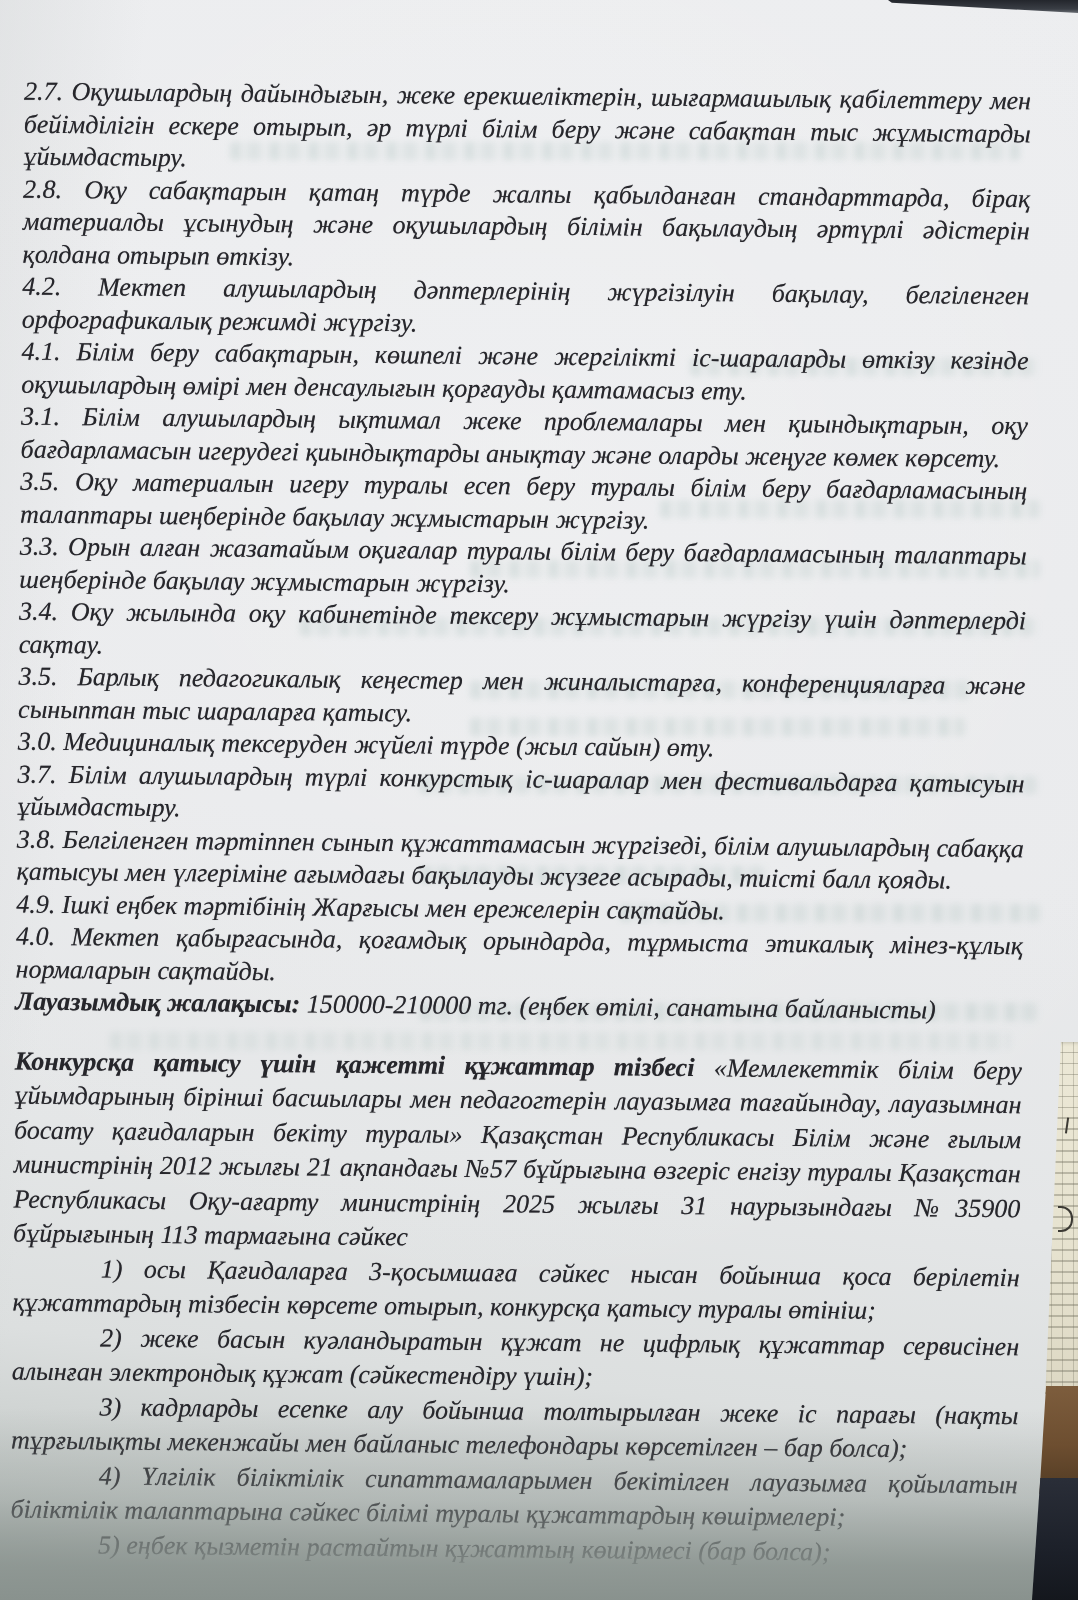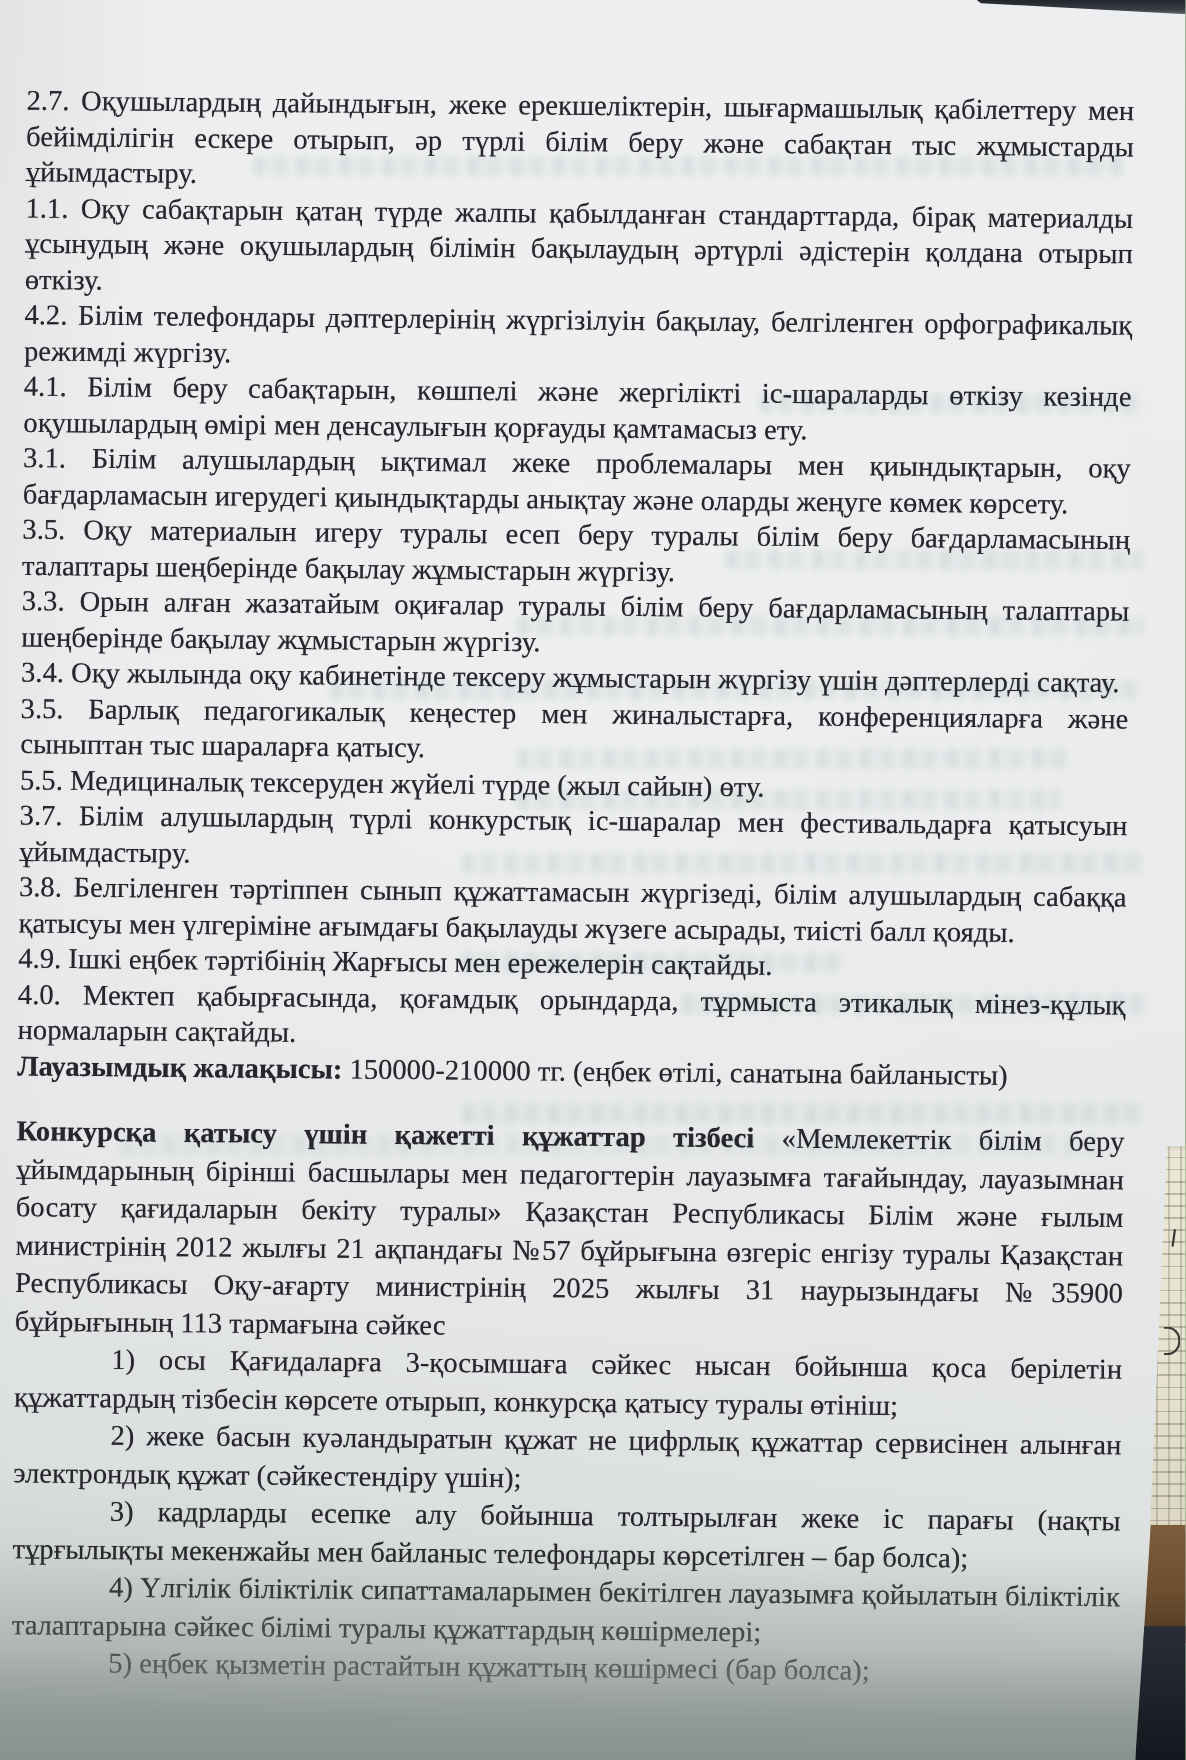--- a/index.html
+++ b/index.html
@@ -1,21 +1,22 @@
 <!DOCTYPE html>
 <html lang="kk"><head>
 <meta charset="utf-8">
 <style>
   html,body{margin:0;padding:0;background:#6f7673;}
   .photo{
     position:relative;
     width:1078px;height:1600px;
     overflow:hidden;
     font-family:"Liberation Serif","DejaVu Serif",serif;
-    background:#4d7c0f;
+    background:#ffffff;
+    font-style:italic;
   }
   
   .paper{
     position:absolute;inset:0;
     background:
       radial-gradient(130% 90% at 48% 30%, rgba(255,255,255,.20) 0%, rgba(255,255,255,0) 60%),
       linear-gradient(96deg, rgba(205,208,208,.35) 0%, rgba(233,234,236,0) 12%),
       linear-gradient(186deg, #ecedef 0%, #e9eaec 52%, #e4e6e7 72%, #dcdfdf 84%, #c6cbc9 93%, #aab1ad 100%);
   }
   
@@ -92,29 +93,29 @@
   <div class="ghost" style="left:470px;top:681px;width:500px;"></div>
   <div class="ghost" style="left:470px;top:718px;width:495px;"></div>
   <div class="ghost" style="left:420px;top:776px;width:620px;"></div>
   <div class="ghost" style="left:420px;top:866px;width:350px;"></div>
   <div class="ghost" style="left:620px;top:904px;width:420px;"></div>
   <div class="ghost" style="left:420px;top:1003px;width:620px;"></div>
   <div class="ghost" style="left:110px;top:1032px;width:900px;opacity:.4;"></div>
 
   <div class="content">
     <p class="duty"><span class="num">2.7.</span> <span>Оқушылардың дайындығын, жеке ерекшеліктерін, шығармашылық қабілеттеру мен бейімділігін ескере отырып, әр түрлі білім беру және сабақтан тыс жұмыстарды ұйымдастыру.</span></p>
-    <p class="duty"><span class="num">1.1.</span> <span>Оқу сабақтарын қатаң түрде жалпы қабылданған стандарттарда, бірақ материалды ұсынудың және оқушылардың білімін бақылаудың әртүрлі әдістерін қолдана отырып өткізу.</span></p>
-    <p class="duty"><span class="num">4.2.</span> <span>Білім телефондары дәптерлерінің жүргізілуін бақылау, белгіленген орфографикалық режимді жүргізу.</span></p>
+    <p class="duty"><span class="num">2.8.</span> <span>Оқу сабақтарын қатаң түрде жалпы қабылданған стандарттарда, бірақ материалды ұсынудың және оқушылардың білімін бақылаудың әртүрлі әдістерін қолдана отырып өткізу.</span></p>
+    <p class="duty"><span class="num">4.2.</span> <span>Мектеп алушылардың дәптерлерінің жүргізілуін бақылау, белгіленген орфографикалық режимді жүргізу.</span></p>
     <p class="duty"><span class="num">4.1.</span> <span>Білім беру сабақтарын, көшпелі және жергілікті іс-шараларды өткізу кезінде оқушылардың өмірі мен денсаулығын қорғауды қамтамасыз ету.</span></p>
     <p class="duty"><span class="num">3.1.</span> <span>Білім алушылардың ықтимал жеке проблемалары мен қиындықтарын, оқу бағдарламасын игерудегі қиындықтарды анықтау және оларды жеңуге көмек көрсету.</span></p>
     <p class="duty"><span class="num">3.5.</span> <span>Оқу материалын игеру туралы есеп беру туралы білім беру бағдарламасының талаптары шеңберінде бақылау жұмыстарын жүргізу.</span></p>
     <p class="duty"><span class="num">3.3.</span> <span>Орын алған жазатайым оқиғалар туралы білім беру бағдарламасының талаптары шеңберінде бақылау жұмыстарын жүргізу.</span></p>
     <p class="duty"><span class="num">3.4.</span> <span>Оқу жылында оқу кабинетінде тексеру жұмыстарын жүргізу үшін дәптерлерді сақтау.</span></p>
     <p class="duty"><span class="num">3.5.</span> <span>Барлық педагогикалық кеңестер мен жиналыстарға, конференцияларға және сыныптан тыс шараларға қатысу.</span></p>
-    <p class="duty"><span class="num">5.5.</span> <span>Медициналық тексеруден жүйелі түрде (жыл сайын) өту.</span></p>
+    <p class="duty"><span class="num">3.0.</span> <span>Медициналық тексеруден жүйелі түрде (жыл сайын) өту.</span></p>
     <p class="duty"><span class="num">3.7.</span> <span>Білім алушылардың түрлі конкурстық іс-шаралар мен фестивальдарға қатысуын ұйымдастыру.</span></p>
     <p class="duty"><span class="num">3.8.</span> <span>Белгіленген тәртіппен сынып құжаттамасын жүргізеді, білім алушылардың сабаққа қатысуы мен үлгеріміне ағымдағы бақылауды жүзеге асырады, тиісті балл қояды.</span></p>
     <p class="duty"><span class="num">4.9.</span> <span>Ішкі еңбек тәртібінің Жарғысы мен ережелерін сақтайды.</span></p>
     <p class="duty"><span class="num">4.0.</span> <span>Мектеп қабырғасында, қоғамдық орындарда, тұрмыста этикалық мінез-құлық нормаларын сақтайды.</span></p>
 
     <p><span class="b">Лауазымдық жалақысы:</span> <span>150000-210000 тг. (еңбек өтілі, санатына байланысты)</span></p>
 
     <div class="sec">
       <p><span class="b">Конкурсқа қатысу үшін қажетті құжаттар тізбесі</span> <span>«Мемлекеттік білім беру ұйымдарының бірінші басшылары мен педагогтерін лауазымға тағайындау, лауазымнан босату қағидаларын бекіту туралы» Қазақстан Республикасы Білім және ғылым министрінің 2012 жылғы 21 ақпандағы №57 бұйрығына өзгеріс енгізу туралы Қазақстан Республикасы Оқу-ағарту министрінің 2025 жылғы 31 наурызындағы №35900 бұйрығының 113 тармағына сәйкес</span></p>
       <p class="req-item"><span class="num">1)</span> <span>осы Қағидаларға 3-қосымшаға сәйкес нысан бойынша қоса берілетін құжаттардың тізбесін көрсете отырып, конкурсқа қатысу туралы өтініш;</span></p>

